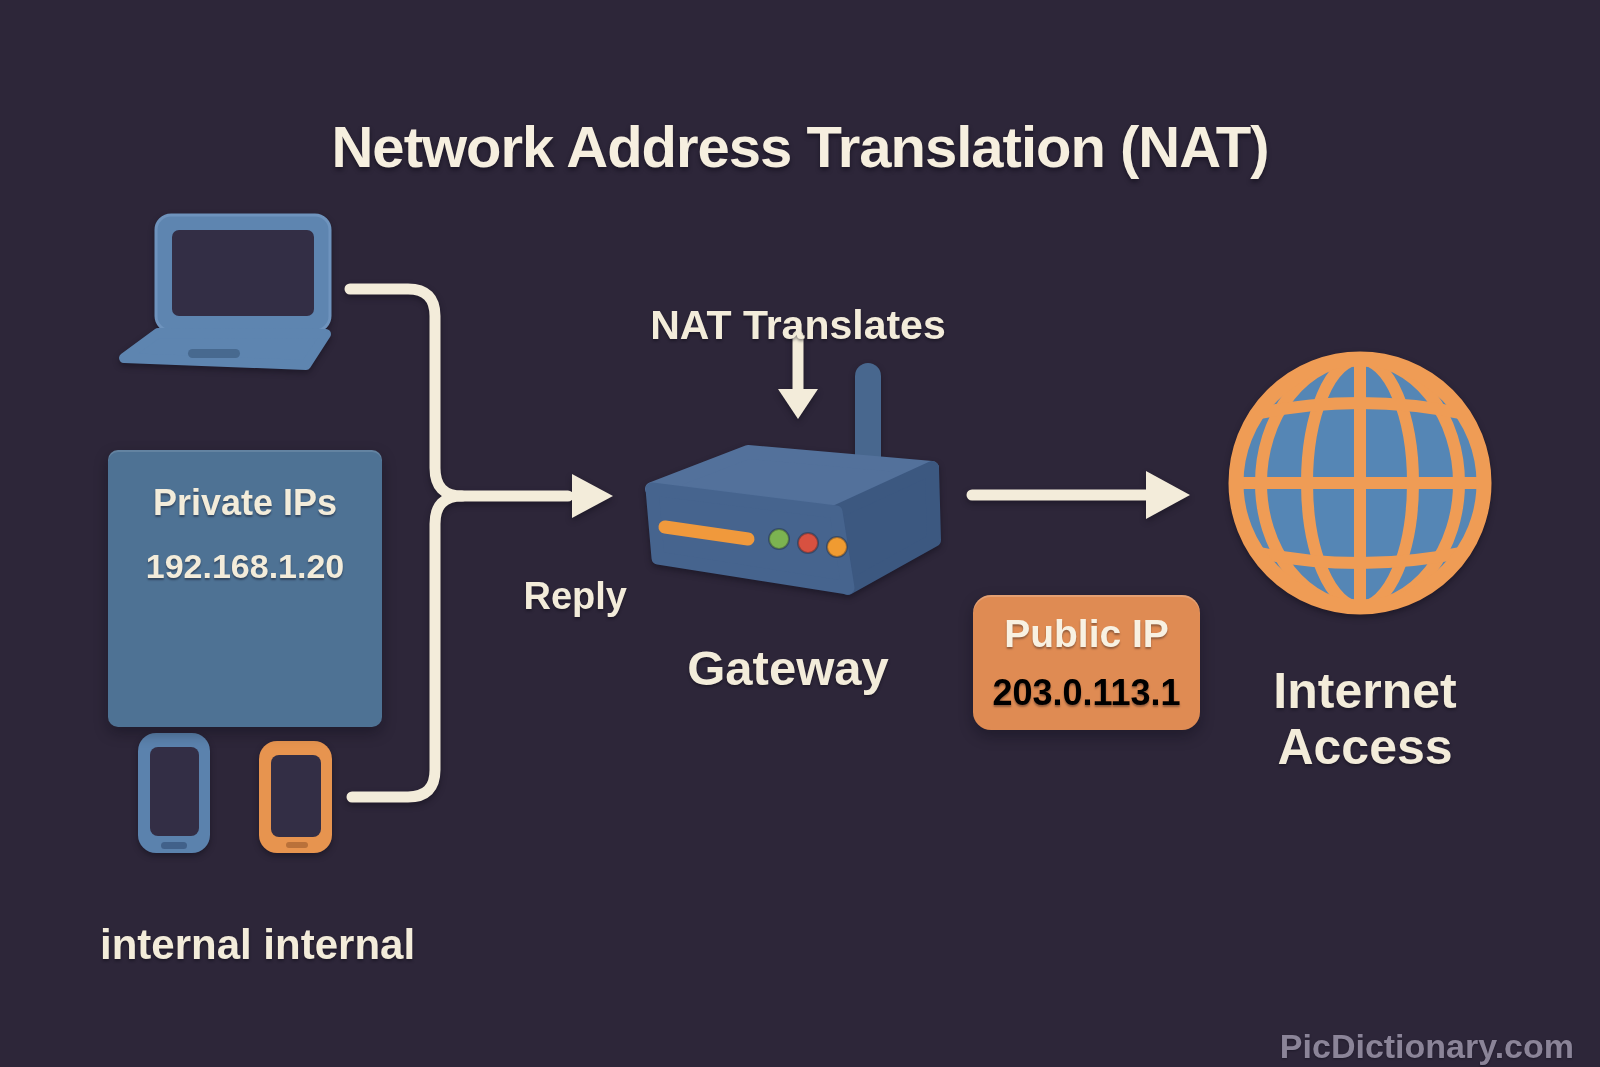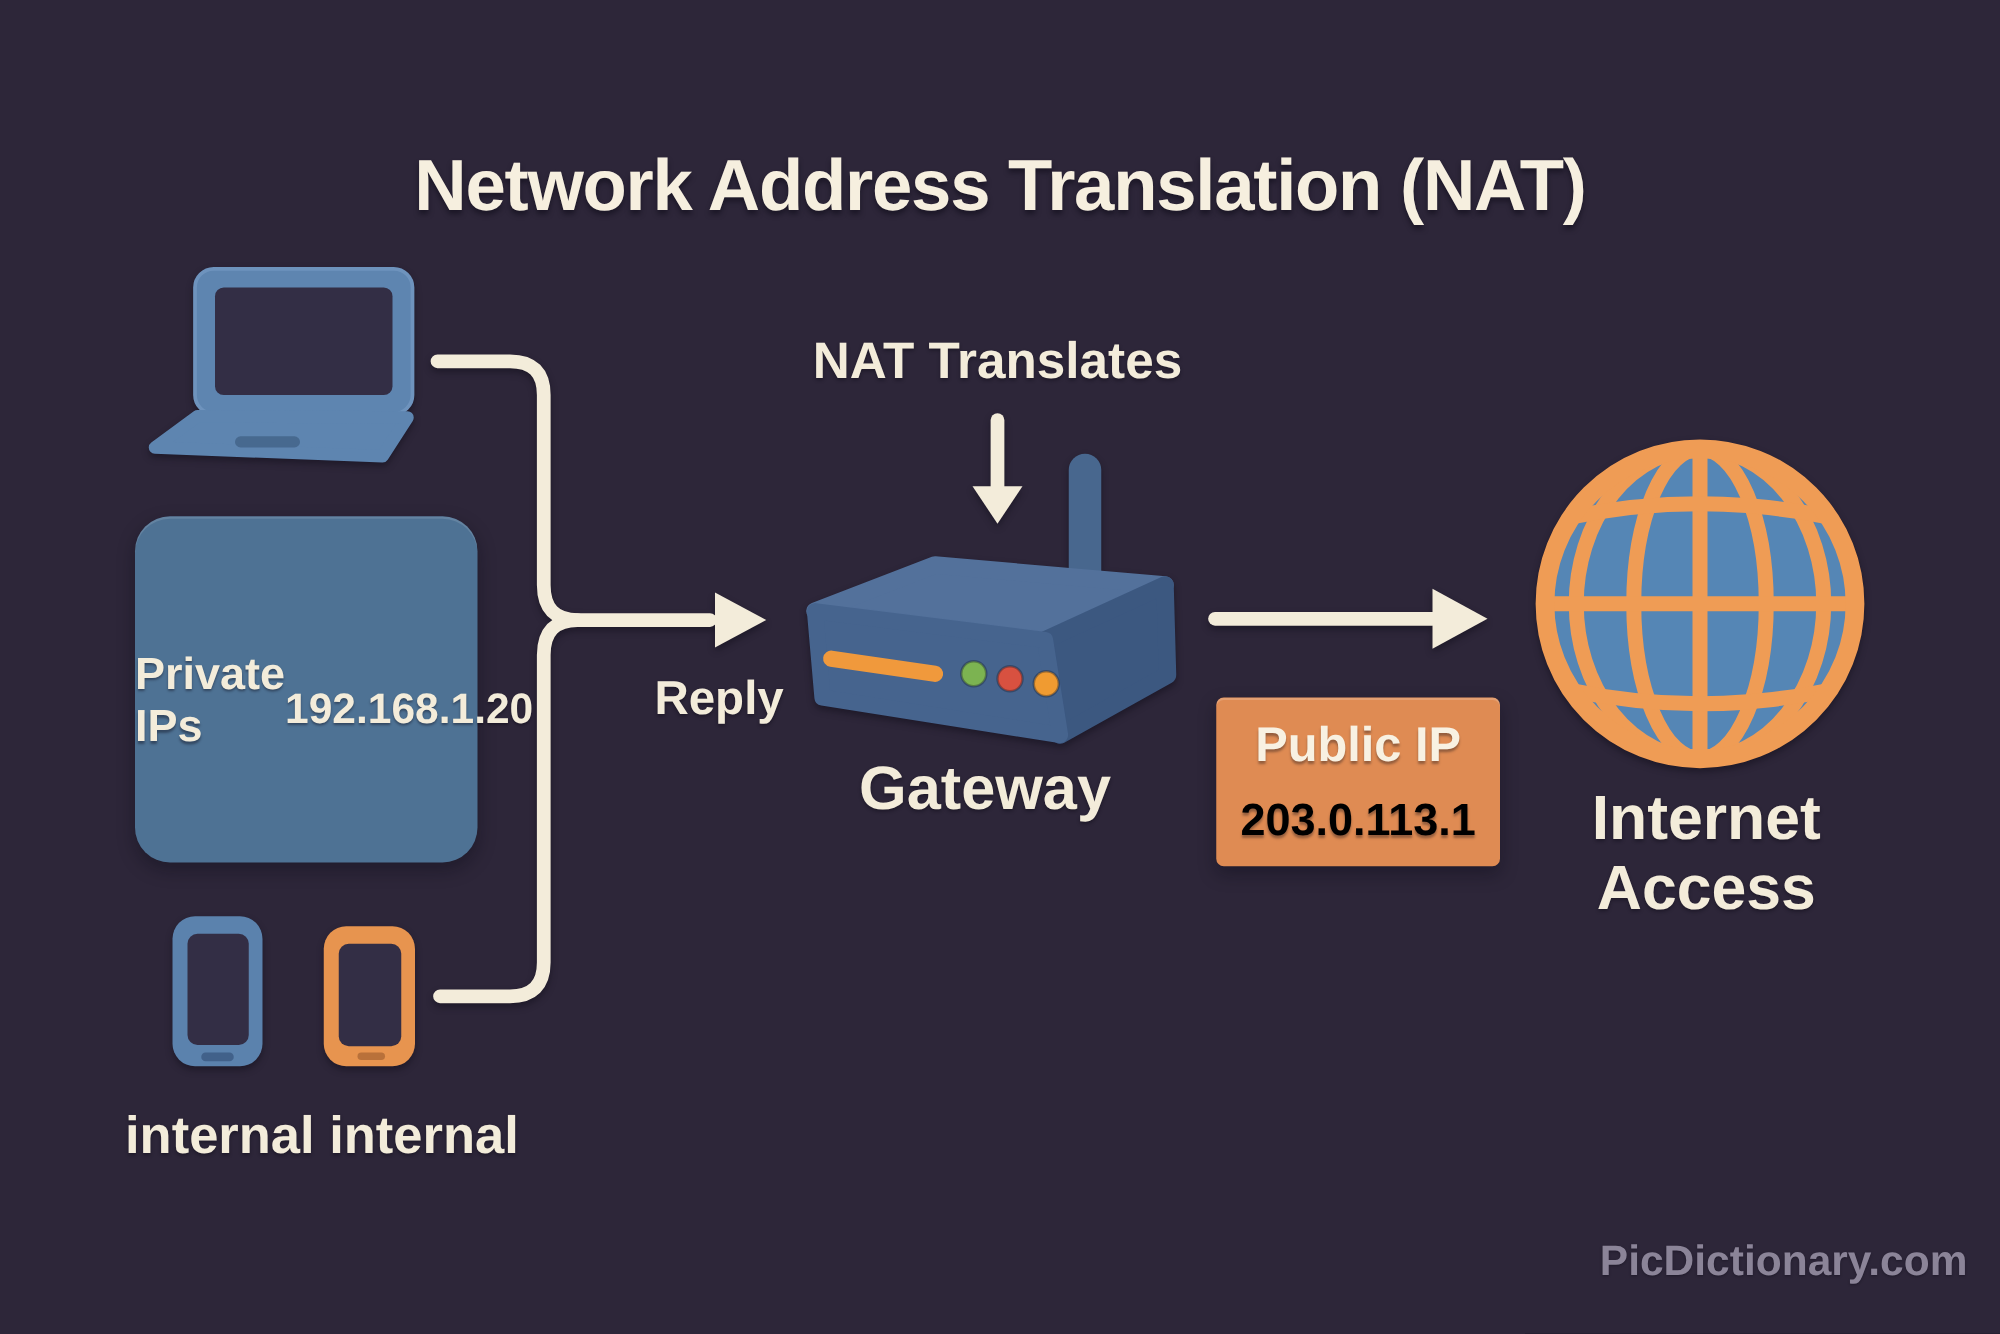--- a/index.html
+++ b/index.html
@@ -2,47 +2,47 @@
 <html><head>
 <meta charset="utf-8">
 <style>
   html,body { margin:0; padding:0; background:#1f1a2b; }
   .stage {
     position:relative; width:1600px; height:1067px; overflow:hidden;
     background:#2d2639;
     font-family:"Liberation Sans", sans-serif;
     color:#f3ecda;
   }
-  .abs { position:absolute; }
+  .abs { position:absolute;margin-top:37px; }
   .lbl {
     font-weight:bold;
     text-shadow:0 2px 3px rgba(10,8,20,.45);
     line-height:1.12;
   }
   .center { text-align:center; }
 
   .title {
     left:0; top:76px; width:1600px; text-align:center;
     font-size:58px; font-weight:bold; letter-spacing:-1px;
     color:#f6efdf; text-shadow:0 3px 4px rgba(10,8,20,.5);
   }
 
   .private-box {
     left:108px; top:413px; width:274px; height:277px;
-    background:#4e7294; border-radius:28px;
+    background:#4e7294; border-radius:10px;
     box-shadow:0 6px 14px rgba(10,8,20,.35), inset 0 2px 0 rgba(255,255,255,.12);
-    display:flex; flex-direction:row; align-items:center;
+    display:flex; flex-direction:column; align-items:center;
     padding-top:32px; box-sizing:border-box;
   }
   .private-box .box-title { font-size:36px; font-weight:bold; margin-bottom:16px; text-shadow:0 2px 2px rgba(10,8,20,.4); }
   .private-box .ip { font-size:34px; font-weight:bold; line-height:53px; text-shadow:0 2px 2px rgba(10,8,20,.4); }
 
   .public-box {
     left:973px; top:558px; width:227px; height:135px;
-    background:#df8b53; border-radius:6px;
+    background:#df8b53; border-radius:18px;
     box-shadow:0 6px 14px rgba(10,8,20,.35), inset 0 2px 0 rgba(255,255,255,.18);
     display:flex; flex-direction:column; align-items:center; justify-content:center;
     gap:16px; box-sizing:border-box;
   }
   .public-box .box-title { font-size:39px; font-weight:bold; color:#f8f1e2; text-shadow:0 2px 2px rgba(10,8,20,.35); }
   .public-box .ip { font-size:36px; font-weight:bold; color:#000000; text-shadow:0 2px 2px rgba(10,8,20,.35); }
 
   .nat-translates { left:598px; top:266px; width:400px; font-size:41px; }
   .reply         { left:427px; top:538px; width:200px; font-size:38px;text-align:right; }
   .nat-gateway   { left:588px; top:604px; width:400px; font-size:49px; line-height:54px; }

